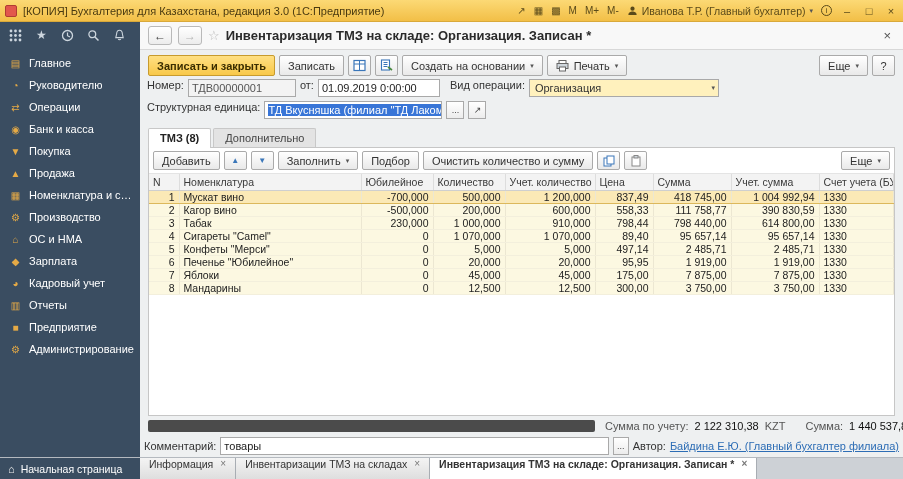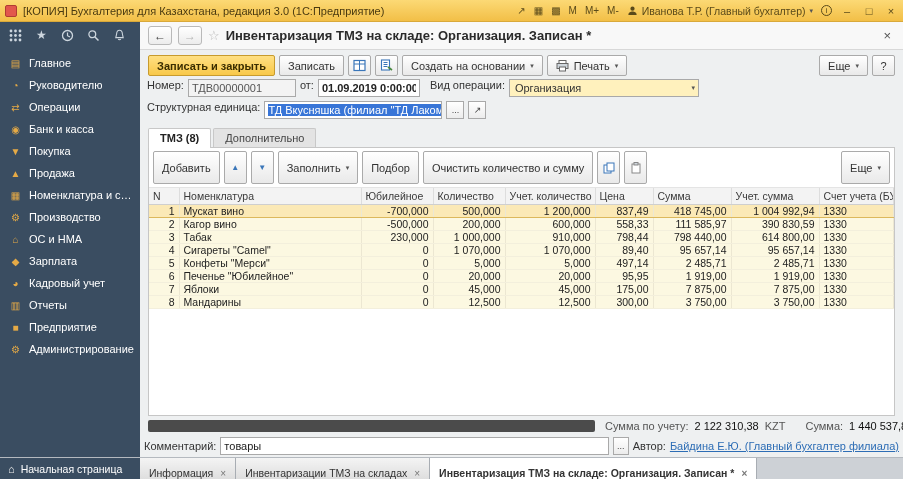--- a/index.html
+++ b/index.html
@@ -53,21 +53,21 @@
   .unit-box{border:1px solid #a9a9a9;background:#fff;height:18px;display:flex;align-items:center;padding:0 3px;width:178px;overflow:hidden;white-space:nowrap;cursor:text}
   .unit-box .sel{background:#3875d7;color:#fff}
   .mini-btn{width:18px;height:18px;border:1px solid #a9a9a9;background:linear-gradient(#fff,#ececec);display:flex;align-items:center;justify-content:center;font-size:9px;cursor:pointer;color:#444}
 
   .tabs{display:flex;gap:2px;padding:4px 8px 0 8px}
   .tab{padding:3px 11px 4px 11px;border:1px solid #c8c8c8;border-bottom:none;background:#e3e3e3;color:#444;border-radius:2px 2px 0 0;cursor:pointer;position:relative;top:1px}
   .tab.active{background:#fff;font-weight:bold;color:#222;z-index:2}
 
   .panel{margin:0 8px;background:#fff;border:1px solid #c6c6c6;flex:1;display:flex;flex-direction:column;min-height:0;position:relative;z-index:1}
   .tbl-toolbar{display:flex;align-items:center;gap:4px;padding:3px 4px;border-bottom:1px solid #e4e4e4}
-  .tbl-toolbar .btn{height:33px}
+  .tbl-toolbar .btn{height:19px}
   .grid-wrap{flex:1;overflow:hidden}
   table.grid{border-collapse:collapse;table-layout:fixed;width:100%;font-size:10.5px}
   table.grid th{background:#f3f3f3;border-right:1px solid #ddd;border-bottom:1px solid #cfcfcf;font-weight:normal;color:#3a3a3a;text-align:left;padding:2px 4px;height:16px;white-space:nowrap;overflow:hidden}
   table.grid td{border-right:1px solid #ece7d2;border-bottom:1px solid #f3efdc;padding:0 4px;height:13px;background:#fcf8e1;white-space:nowrap;overflow:hidden;color:#222}
   table.grid tr.selected td{background:#fbe9b6;border-top:1px solid #dcb85c;border-bottom:1px solid #dcb85c}
   .num{text-align:right}
   .c-n{text-align:right;color:#333}
 
   .totals{display:flex;align-items:center;gap:10px;padding:3px 8px;height:19px}
   .hscroll{width:447px;height:12px;background:#4b4b4b;border-radius:2px;flex:0 0 auto;cursor:pointer}
@@ -78,21 +78,21 @@
   .comment-row{display:flex;align-items:center;gap:4px;padding:0 4px;height:22px}
   .comment-input{width:440px}
   .author{margin-left:auto;display:flex;align-items:center;gap:4px;white-space:nowrap}
   .link{color:#2d6db5;text-decoration:underline;cursor:pointer}
 
   
   .taskbar{height:22px;display:flex;background:#cdd1d6;border-top:1px solid #b4b9bf}
   .tb-home{width:140px;background:#3a4d61;color:#fff;display:flex;align-items:center;gap:6px;padding:0 8px;font-size:10.5px;cursor:pointer;flex:0 0 auto}
   .home-ico{font-size:11px;color:#e8e8e8}
   .task-tabs{display:flex;align-items:stretch;min-width:0}
-  .task-tab{display:flex;align-items:flex-end;gap:7px;padding:0 9px;border-right:1px solid #a8adb3;background:linear-gradient(#f4f4f4,#dedede);font-size:10.5px;color:#333;cursor:pointer;white-space:nowrap;overflow:hidden}
+  .task-tab{display:flex;align-items:flex-start;gap:7px;padding:0 9px;border-right:1px solid #a8adb3;background:linear-gradient(#f4f4f4,#dedede);font-size:10.5px;color:#333;cursor:pointer;white-space:nowrap;overflow:hidden}
   .task-tab.active{background:#fff;font-weight:bold}
   .task-close{color:#777;font-size:10px;cursor:pointer}
 </style>
 </head>
 <body>
 
 <div class="titlebar">
   <span class="app-icon"></span>
   <span class="tb-title">[КОПИЯ] Бухгалтерия для Казахстана, редакция 3.0  (1С:Предприятие)</span>
   <span class="tb-right">
@@ -275,21 +275,21 @@
           <span class="caret">▾</span>
         </button>
         <button class="btn icon-btn">?</button>
       </span>
     </div>
 
     <div class="field-row">
       <span class="lbl">Номер:</span>
       <input class="input gray" style="width: 108px;" readonly="" value="ТДВ00000001">
       <span class="lbl">от:</span>
-      <input class="input" style="width: 102px; font-weight: bold;" value="01.09.2019 0:00:00">
+      <input class="input" style="width: 122px;" value="01.09.2019 0:00:00">
       <span class="lbl" style="margin-left:6px">Вид операции:</span>
       <span class="combo">
         <span>Организация</span>
         <span class="caret">▾</span>
       </span>
     </div>
 
     <div class="field-row">
       <span class="lbl">Структурная единица:</span>
       <span class="unit-box">
@@ -376,21 +376,21 @@
                 <td>1330</td>
               </tr>
 
               <tr class="grid-row">
                 <td class="c-n">2</td>
                 <td>Кагор вино</td>
                 <td class="num">-500,000</td>
                 <td class="num">200,000</td>
                 <td class="num">600,000</td>
                 <td class="num">558,33</td>
-                <td class="num">111 585,97</td>
+                <td class="num">111 758,77</td>
                 <td class="num">390 830,59</td>
                 <td>1330</td>
               </tr>
 
               <tr class="grid-row">
                 <td class="c-n">3</td>
                 <td>Табак</td>
                 <td class="num">230,000</td>
                 <td class="num">1 000,000</td>
                 <td class="num">910,000</td>

